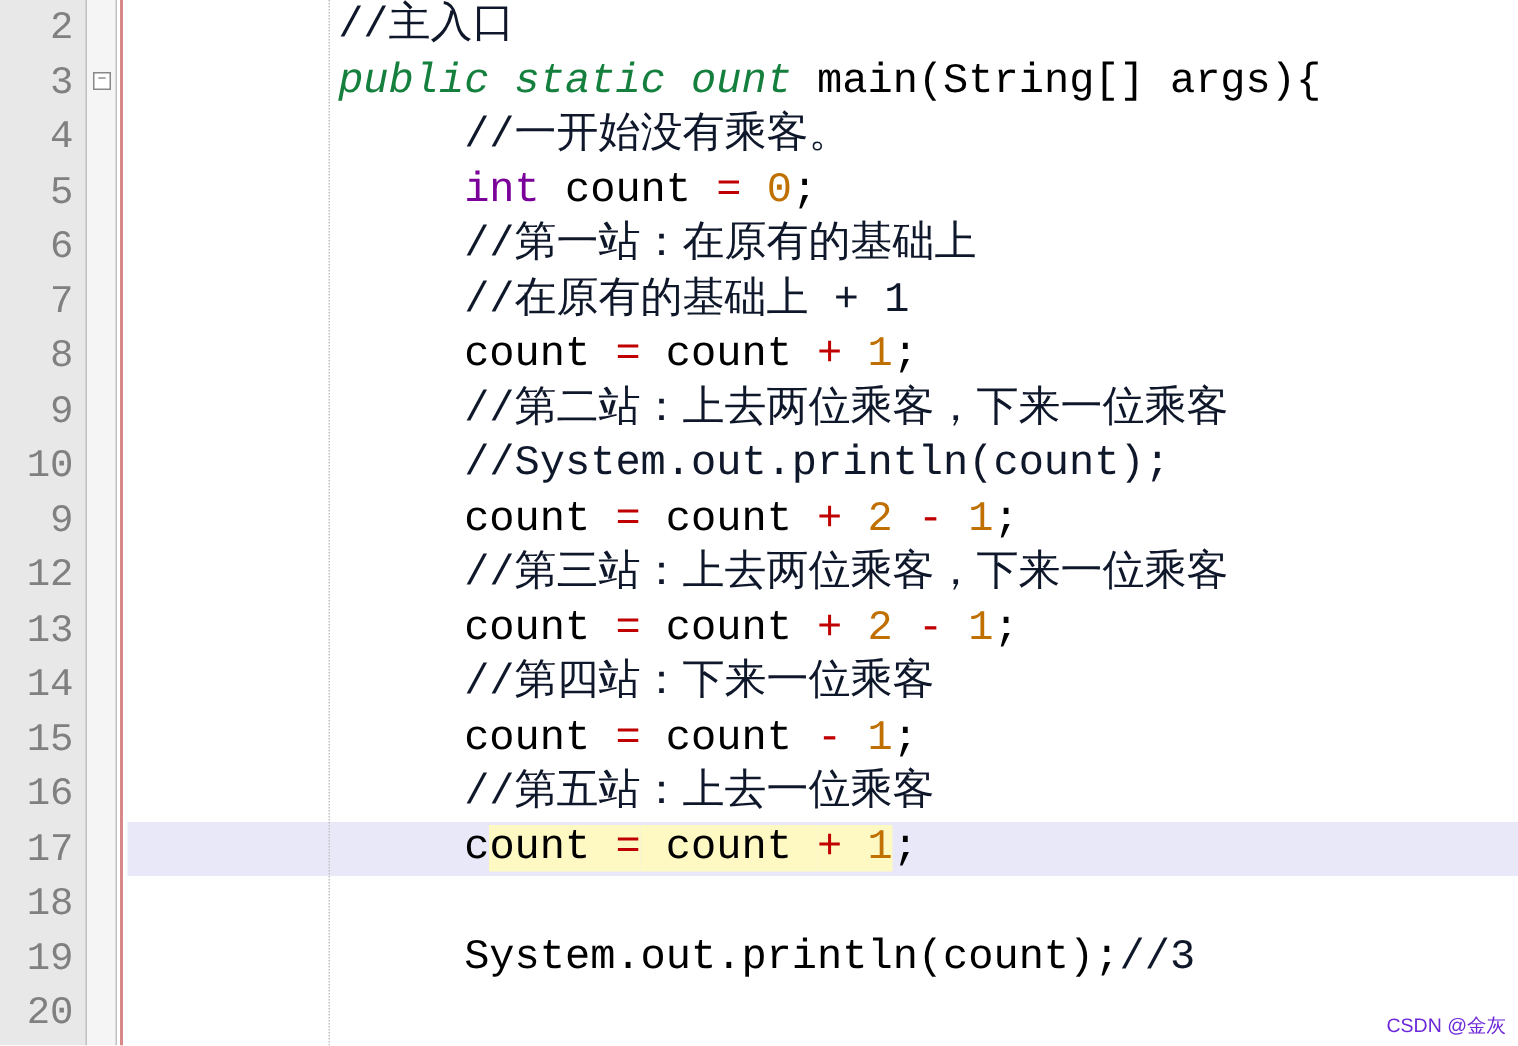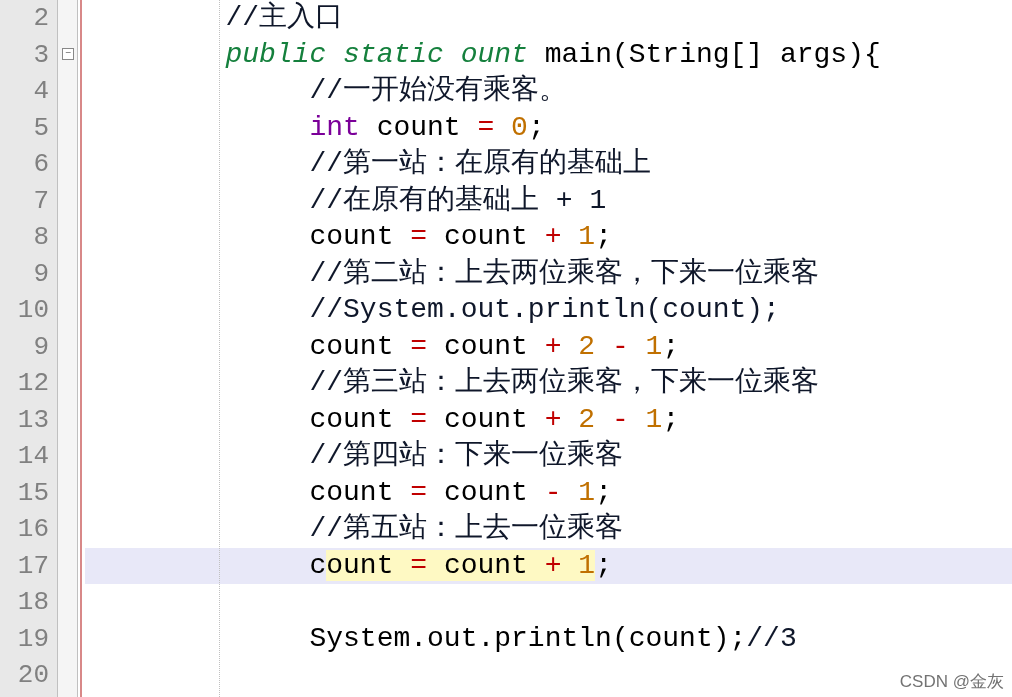--- a/index.html
+++ b/index.html
@@ -85,22 +85,22 @@
     .c-comment { color: #0f172a; }
     .c-keyword { color: #15803d; font-style: italic; }
     .c-type { color: #7b0099; }
     .c-operator { color: #c00000; }
     .c-number { color: #c07000; }
     .c-plain { color: #000000; }
     .watermark {
       position: absolute;
       bottom: 4px;
       right: 8px;
-      font-size: 17px;
-      color: #737373;
+      font-size: 13px;
+      color: #6d28d9;
       font-family: sans-serif;
       margin-top: 27px;
     }
     .guide-line {
       position: absolute;
       left: 134px;
       top: 0;
       bottom: 0;
       width: 1px;
       border-left: 1px dotted #c0c0c0;

